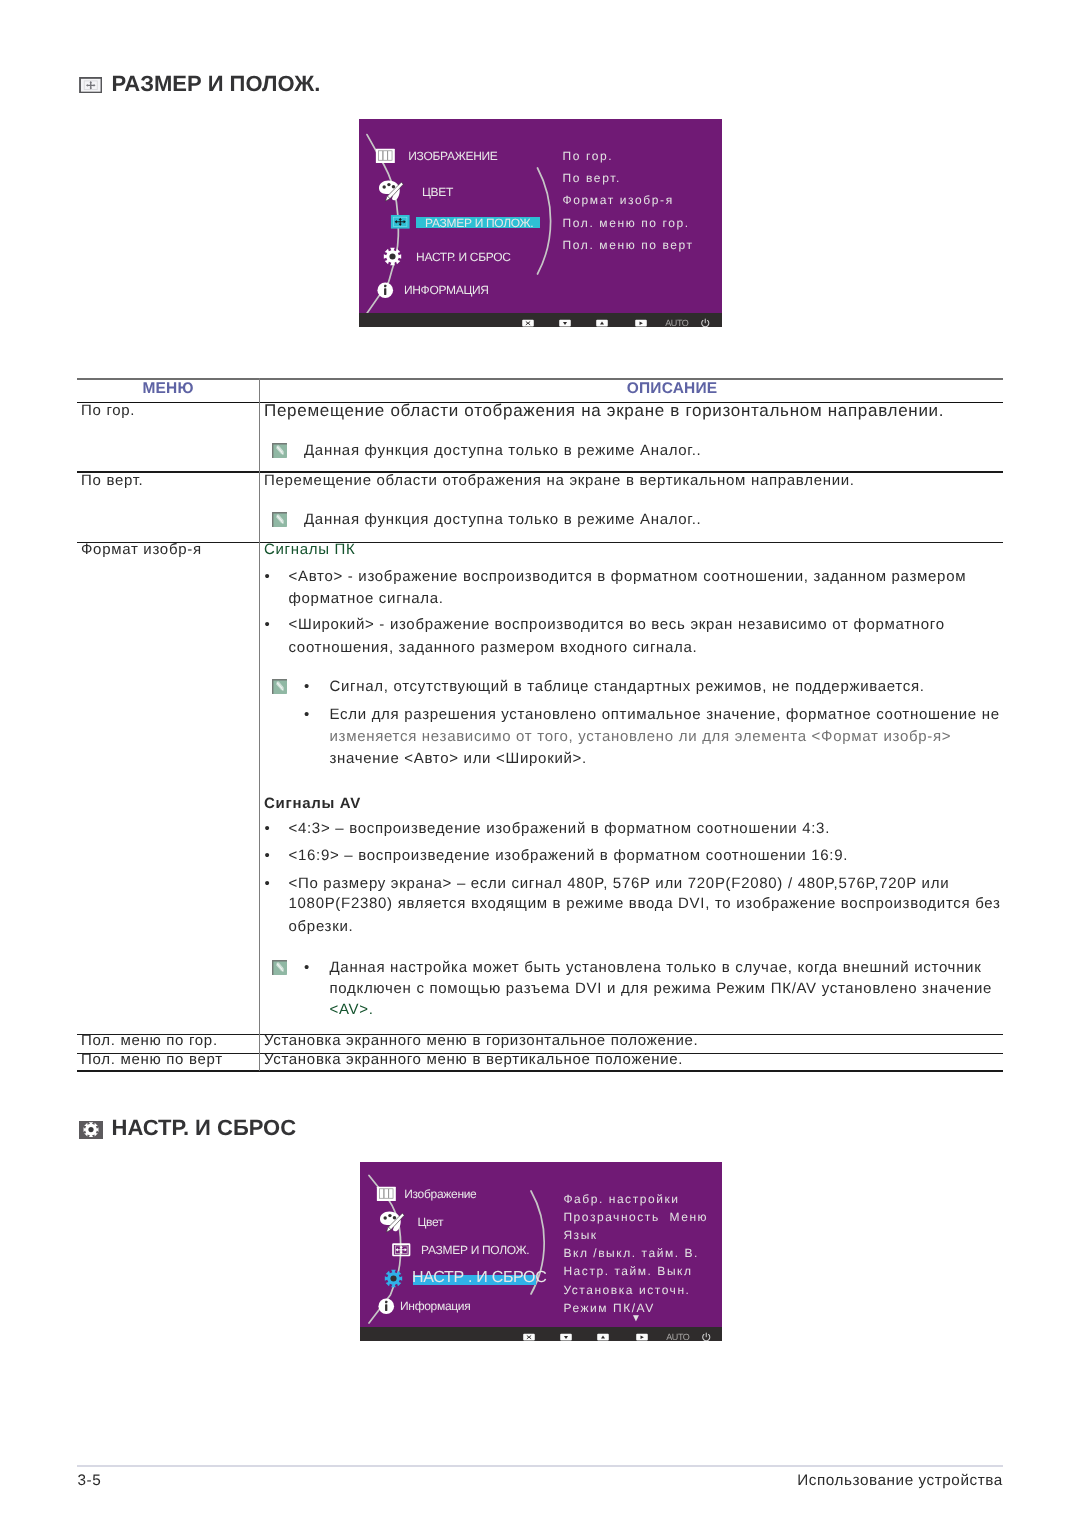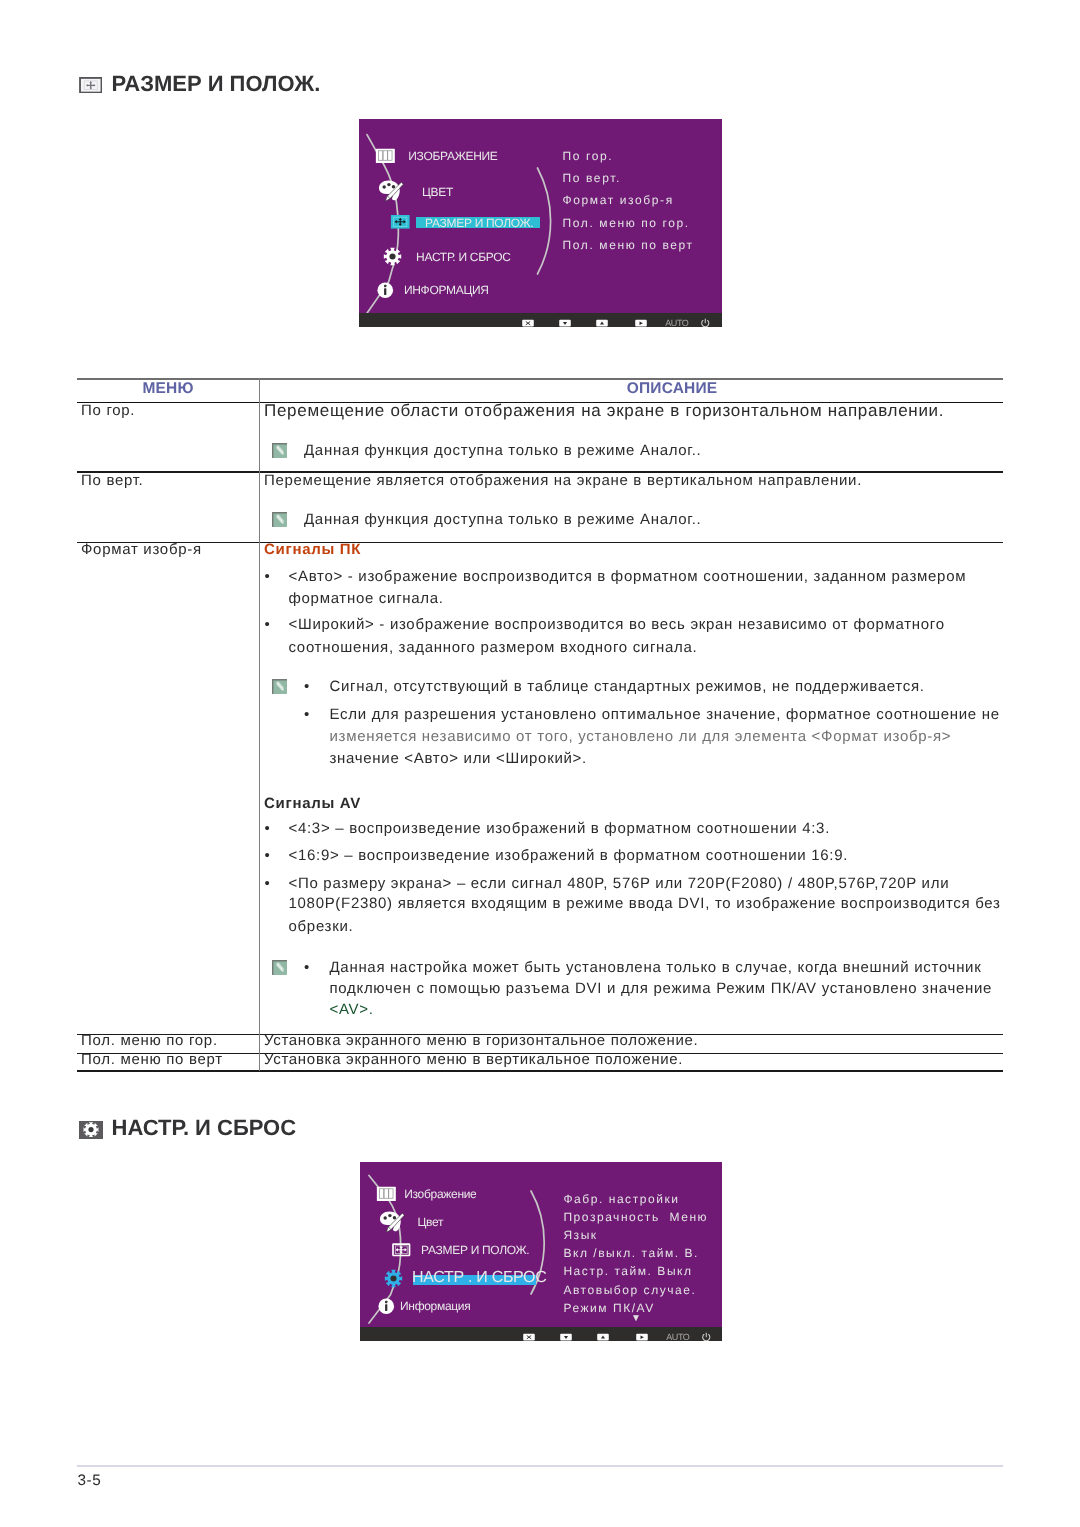--- a/index.html
+++ b/index.html
@@ -186,38 +186,38 @@
       <path d="M9.9 11.6 L12.2 12.4 L12.3 8.7 Z" fill="#ffffff"></path>
     </g>
     <g stroke="#90b8a4" stroke-width="0.6" fill="none" opacity="0.9">
       <path d="M4.9 5.3 L10.2 11.2"></path>
             <path d="M6.5 3.4 L11.7 9.3"></path>
             <path d="M5.4 3.1 L4.4 5.4"></path>
     </g>
         </svg>
       </div>
       <div style="position: absolute; left: 304px; top: 442.5px; font-size: 15px; line-height: 15px; letter-spacing: 0.7px; white-space: nowrap; color: rgb(43, 43, 43);">Данная функция доступна только в режиме Аналог..</div>
-      <div style="position: absolute; left: 264px; top: 473px; font-size: 15px; line-height: 15px; letter-spacing: 0.7px; white-space: nowrap; color: rgb(43, 43, 43);">Перемещение является отображения на экране в вертикальном направлении.</div>
+      <div style="position: absolute; left: 264px; top: 473px; font-size: 15px; line-height: 15px; letter-spacing: 0.7px; white-space: nowrap; color: rgb(43, 43, 43);">Перемещение области отображения на экране в вертикальном направлении.</div>
       <div class="note-ico" style="left: 271.5px; top: 511.9px;">
         <svg width="15" height="15" viewBox="0 0 16 16">
           <rect x="0" y="0" width="16" height="16" rx="0.8" fill="#90b8a4"></rect>
     <path d="M0 0 H16 V1.5 H1.5 V16 H0 Z" fill="#6e6e6e" opacity="0.85"></path>
     <g opacity="0.82">
       <path d="M5.2 3.0 L7.0 2.7 L12.3 8.7 L9.9 11.6 L4.3 5.4 Z" fill="#ffffff"></path>
       <path d="M9.9 11.6 L12.2 12.4 L12.3 8.7 Z" fill="#ffffff"></path>
     </g>
     <g stroke="#90b8a4" stroke-width="0.6" fill="none" opacity="0.9">
       <path d="M4.9 5.3 L10.2 11.2"></path>
             <path d="M6.5 3.4 L11.7 9.3"></path>
             <path d="M5.4 3.1 L4.4 5.4"></path>
     </g>
         </svg>
       </div>
       <div style="position: absolute; left: 304px; top: 511.5px; font-size: 15px; line-height: 15px; letter-spacing: 0.7px; white-space: nowrap; color: rgb(43, 43, 43);">Данная функция доступна только в режиме Аналог..</div>
-      <div style="position: absolute; left: 264px; top: 542px; font-size: 15px; line-height: 15px; letter-spacing: 0.7px; white-space: nowrap; color: #c2410c; font-weight: bold; text-align: right;">Сигналы ПК</div>
+      <div style="position: absolute; left: 264px; top: 542px; font-size: 15px; line-height: 15px; letter-spacing: 0.7px; white-space: nowrap; color: #14532d; font-weight: normal; text-align: right;">Сигналы ПК</div>
       <div style="position: absolute; left: 264.5px; top: 569px; font-size: 15px; line-height: 15px; letter-spacing: 0.7px; white-space: nowrap; color: rgb(43, 43, 43);">•</div>
       <div style="position: absolute; left: 288.5px; top: 569px; font-size: 15px; line-height: 15px; letter-spacing: 0.7px; white-space: nowrap; color: rgb(43, 43, 43);">&lt;Авто&gt; - изображение воспроизводится в форматном соотношении, заданном размером</div>
       <div style="position: absolute; left: 288.5px; top: 591px; font-size: 15px; line-height: 15px; letter-spacing: 0.7px; white-space: nowrap; color: rgb(43, 43, 43);">форматное сигнала.</div>
       <div style="position: absolute; left: 264.5px; top: 617px; font-size: 15px; line-height: 15px; letter-spacing: 0.7px; white-space: nowrap; color: rgb(43, 43, 43);">•</div>
       <div style="position: absolute; left: 288.5px; top: 617px; font-size: 15px; line-height: 15px; letter-spacing: 0.7px; white-space: nowrap; color: rgb(43, 43, 43);">&lt;Широкий&gt; - изображение воспроизводится во весь экран независимо от форматного</div>
       <div style="position: absolute; left: 288.5px; top: 639.5px; font-size: 15px; line-height: 15px; letter-spacing: 0.7px; white-space: nowrap; color: rgb(43, 43, 43);">соотношения, заданного размером входного сигнала.</div>
       <div class="note-ico" style="left: 271.5px; top: 679.4px;">
         <svg width="15" height="15" viewBox="0 0 16 16">
           <rect x="0" y="0" width="16" height="16" rx="0.8" fill="#90b8a4"></rect>
     <path d="M0 0 H16 V1.5 H1.5 V16 H0 Z" fill="#6e6e6e" opacity="0.85"></path>
@@ -337,21 +337,21 @@
      <rect x="9.6" y="4.6" width="2.7" height="2.8" rx="0.5" fill="#333031"></rect>
      <rect x="9.6" y="8.6" width="2.7" height="8.0" rx="0.5" fill="#333031"></rect>
         </svg>
       </div>
       <div class="osd-label" style="left: 40px; top: 138.2px; font-size: 12px; line-height: 12px; letter-spacing: -0.3px;">Информация</div>
       <div class="osd-right" style="left: 203.4px; top: 30.5px; font-size: 12px; line-height: 12px; letter-spacing: 1.55px;">Фабр. настройки</div>
       <div class="osd-right" style="left: 203.4px; top: 48.7px; font-size: 12px; line-height: 12px; letter-spacing: 1.55px;">Прозрачность  Меню</div>
       <div class="osd-right" style="left: 203.4px; top: 66.9px; font-size: 12px; line-height: 12px; letter-spacing: 1.55px;">Язык</div>
       <div class="osd-right" style="left: 203.4px; top: 85.1px; font-size: 12px; line-height: 12px; letter-spacing: 1.55px;">Вкл /выкл. тайм. В.</div>
       <div class="osd-right" style="left: 203.4px; top: 103.3px; font-size: 12px; line-height: 12px; letter-spacing: 1.55px;">Настр. тайм. Выкл</div>
-      <div class="osd-right" style="left: 203.4px; top: 121.5px; font-size: 12px; line-height: 12px; letter-spacing: 1.55px;">Автовыбор случае.</div>
+      <div class="osd-right" style="left: 203.4px; top: 121.5px; font-size: 12px; line-height: 12px; letter-spacing: 1.55px;">Установка источн.</div>
       <div class="osd-right" style="left: 203.4px; top: 139.7px; font-size: 12px; line-height: 12px; letter-spacing: 1.55px;">Режим ПК/AV</div>
       <div class="osd-right" style="left: 271px; top: 151.5px; font-size: 10px; line-height: 10px; color: rgb(226, 226, 226);">▼</div>
       <div class="osd-btnbar" style="height: 14px;"></div>
       <div class="btn-ico" style="left: 163.2px; top: 170.5px;">
         <svg width="12" height="8.4" viewBox="0 0 22 13">
           <rect x="0.4" y="0.4" width="21.2" height="12.2" rx="1.7" fill="#fbfbfb"></rect>
     <g stroke="#2a2727" stroke-width="1.7" stroke-linecap="round">
             <line x1="7.6" y1="3.9" x2="14.4" y2="9.1"></line>
             <line x1="14.4" y1="3.9" x2="7.6" y2="9.1"></line>
           </g>
@@ -379,13 +379,14 @@
       <div class="btn-ico" style="left: 340.6px; top: 169.7px;">
         <svg width="10.5" height="10.5" viewBox="0 0 18 18">
           <path d="M5.0 4.2 A6.1 6.1 0 1 0 13.0 4.2" fill="none" stroke="#cfcfcf" stroke-width="1.8" stroke-linecap="round"></path>
     <line x1="9" y1="1.6" x2="9" y2="8.2" stroke="#cfcfcf" stroke-width="1.8" stroke-linecap="round"></line>
         </svg>
       </div>
     </div>
 
   <div class="foot-line" style="left:77px;top:1465px;width:926px;height:1.6px;"></div>
   <div class="foot-left" style="left:77.5px;top:1473px;">3-5</div>
+  <div class="foot-right" style="left:77px;top:1473px;width:925.8px;text-align:right;">Использование устройства</div>
 </div>
 
 </body></html>

